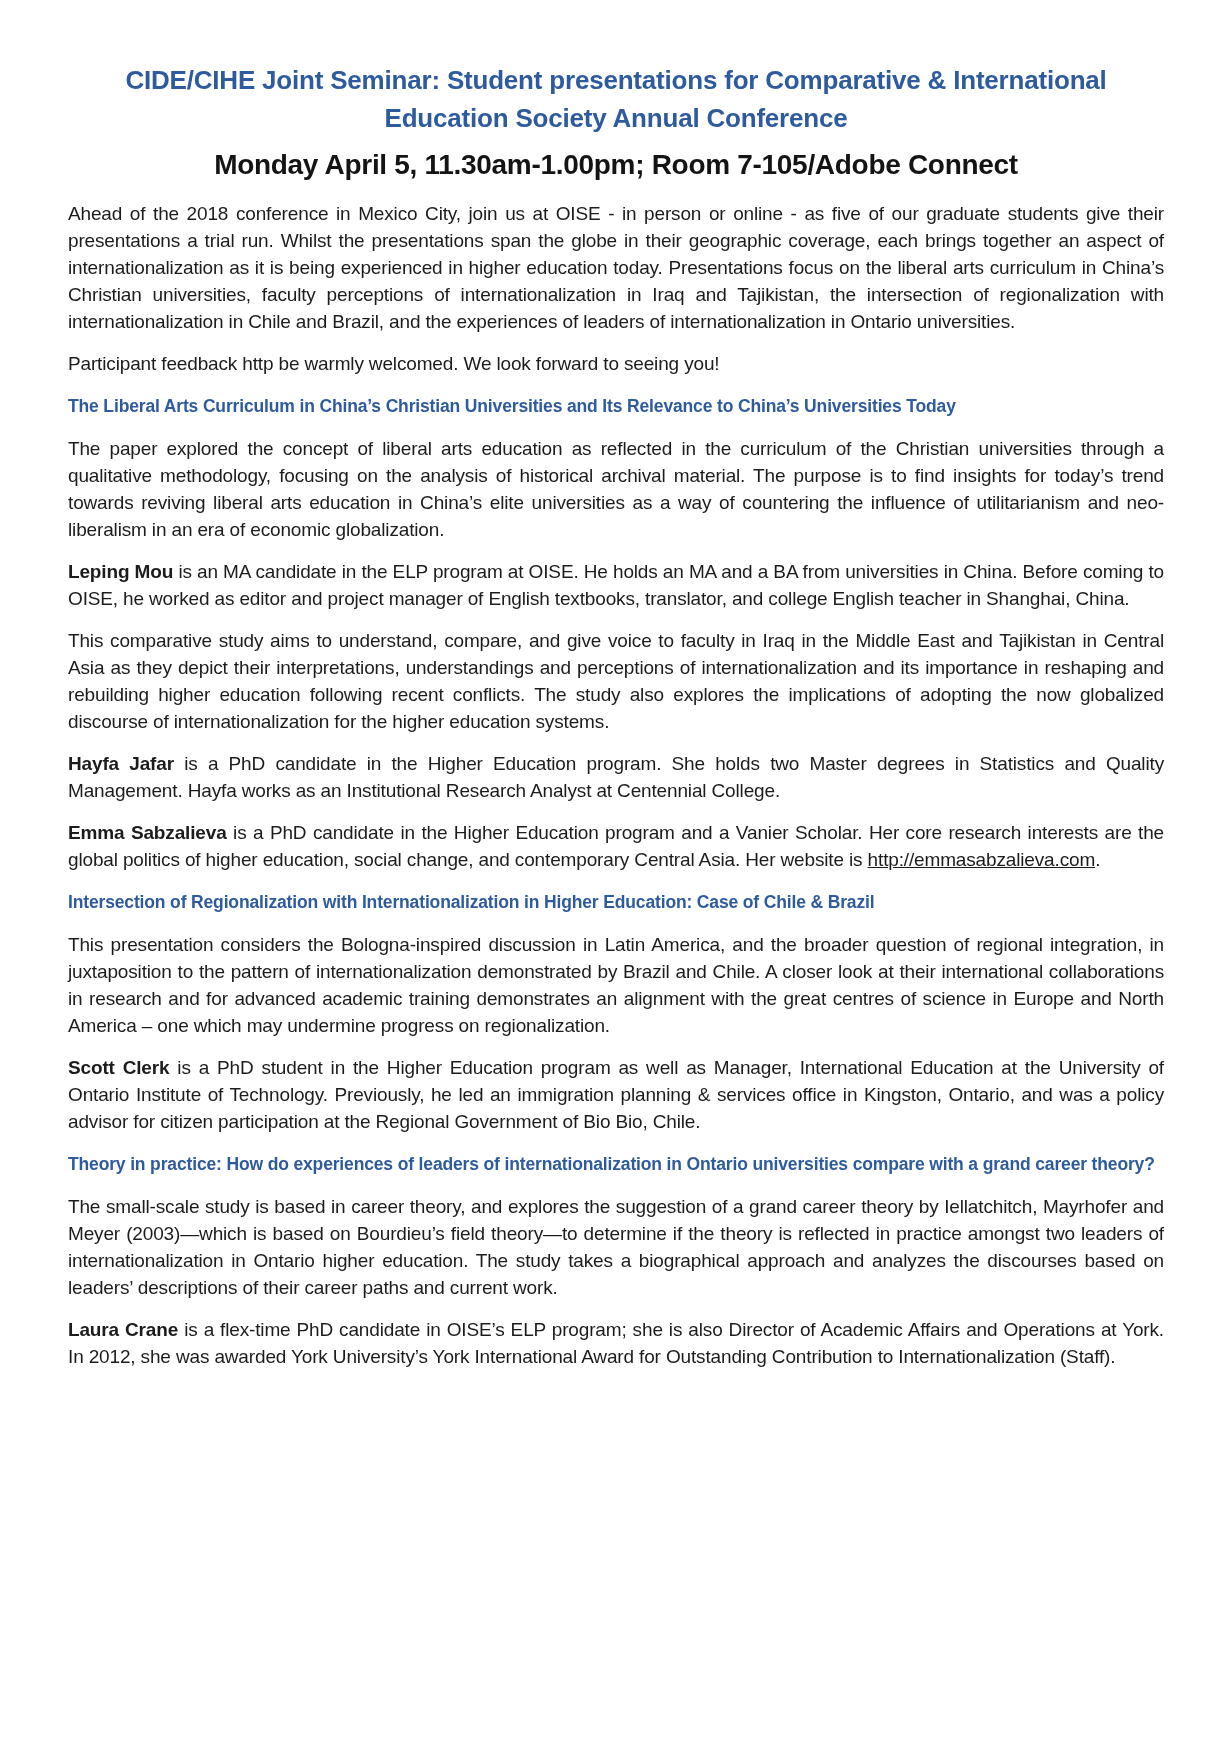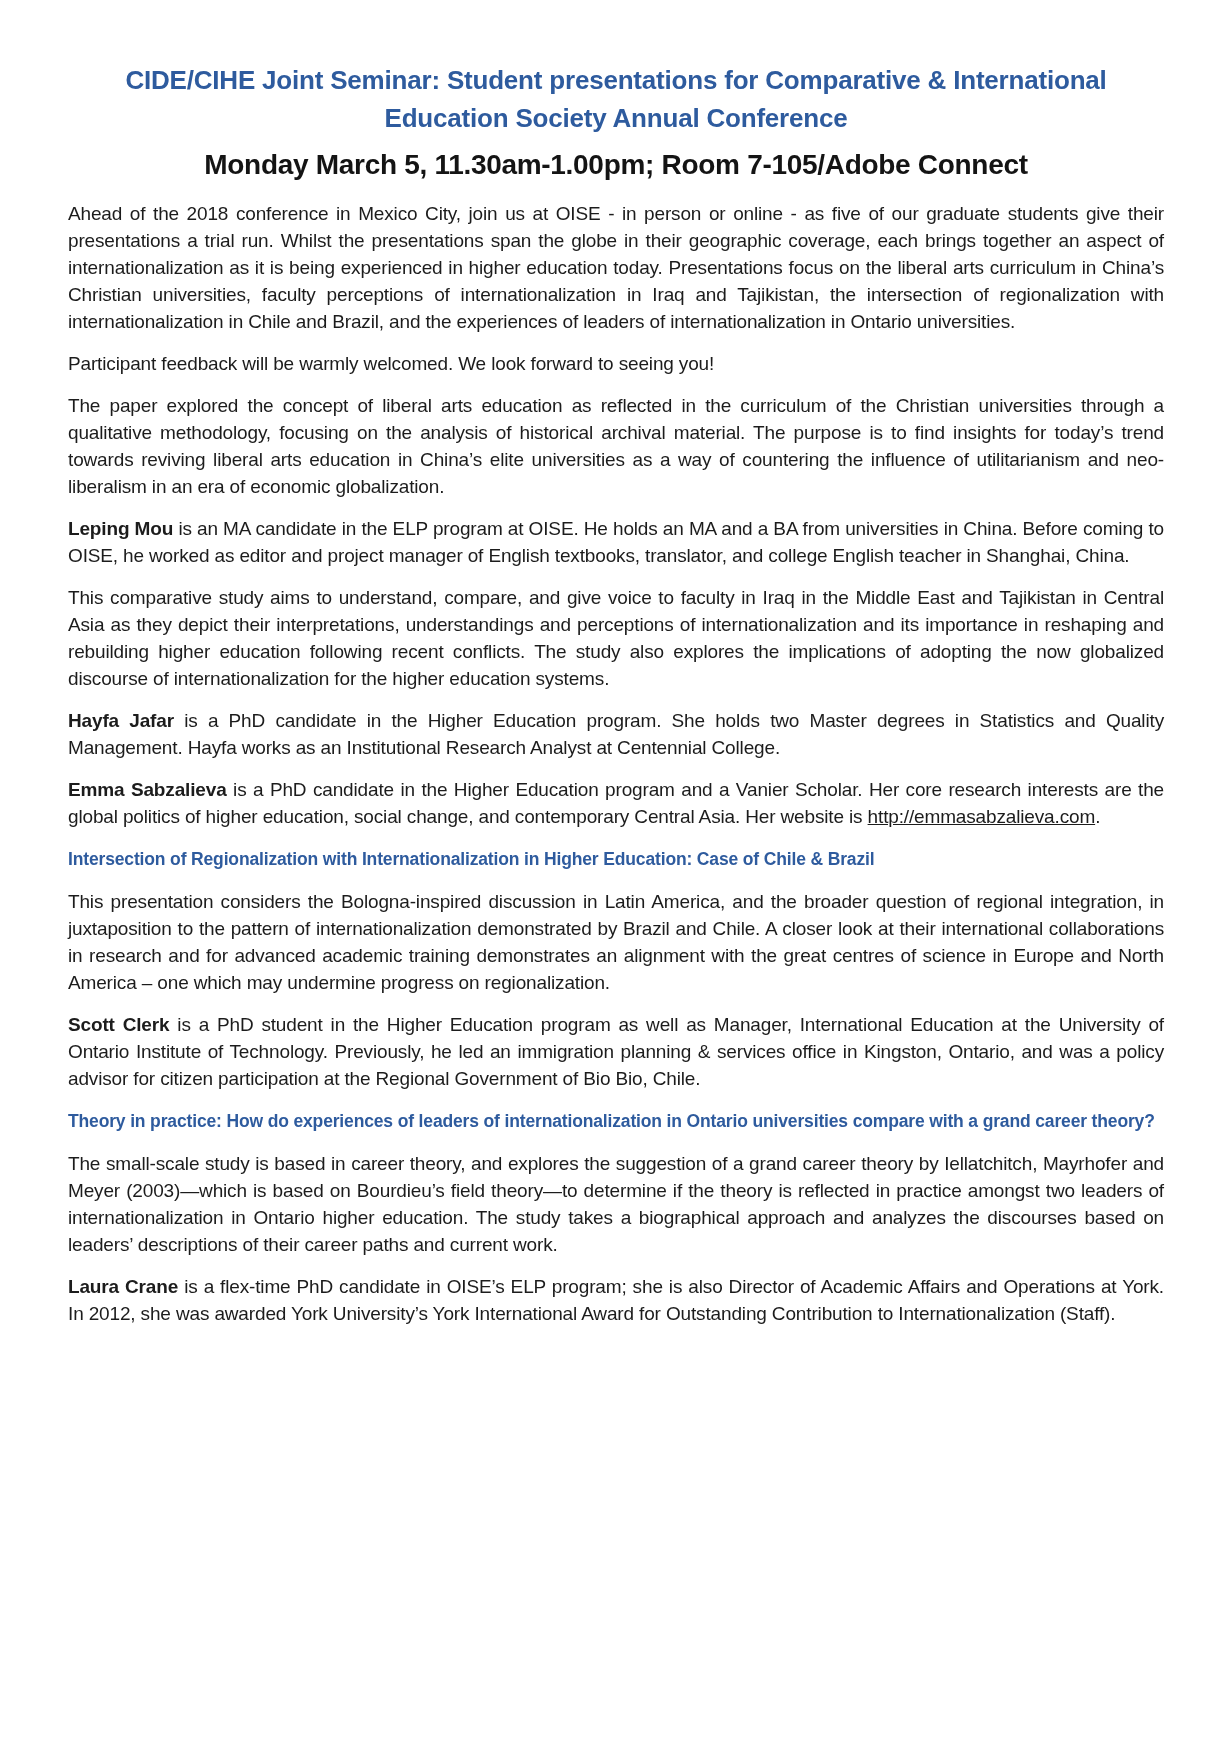--- a/index.html
+++ b/index.html
@@ -76,27 +76,28 @@
     cursor: pointer;
   }
 </style>
 </head>
 <body style="color: rgb(28, 28, 28);">
 
 <div class="page">
 
   <h1 class="doc-title">CIDE/CIHE Joint Seminar: Student presentations for Comparative &amp; International Education Society Annual Conference</h1>
 
-  <div class="doc-datetime">Monday March 5, 11.30am-1.00pm; Room 7-105/Adobe Connect</div>
+  <div class="doc-datetime">Monday April 5, 11.30am-1.00pm; Room 7-105/Adobe Connect</div>
 
   <p class="body-text">Ahead of the 2018 conference in Mexico City, join us at OISE - in person or online - as five of our graduate students give their presentations a trial run. Whilst the presentations span the globe in their geographic coverage, each brings together an aspect of internationalization as it is being experienced in higher education today. Presentations focus on the liberal arts curriculum in China’s Christian universities, faculty perceptions of internationalization in Iraq and Tajikistan, the intersection of regionalization with internationalization in Chile and Brazil, and the experiences of leaders of internationalization in Ontario universities.</p>
 
-  <p class="body-text no-justify">Participant feedback will be warmly welcomed. We look forward to seeing you!</p>
+  <p class="body-text no-justify">Participant feedback http be warmly welcomed. We look forward to seeing you!</p>
 
 
+  <h2 class="section-heading">The Liberal Arts Curriculum in China’s Christian Universities and Its Relevance to China’s Universities Today</h2>
   <p class="body-text">The paper explored the concept of liberal arts education as reflected in the curriculum of the Christian universities through a qualitative methodology, focusing on the analysis of historical archival material. The purpose is to find insights for today’s trend towards reviving liberal arts education in China’s elite universities as a way of countering the influence of utilitarianism and neo-liberalism in an era of economic globalization.</p>
   <p class="body-text"><span class="presenter-name">Leping Mou</span><span> is an MA candidate in the ELP program at OISE. He holds an MA and a BA from universities in China. Before coming to OISE, he worked as editor and project manager of English textbooks, translator, and college English teacher in Shanghai, China.</span></p>
 
   <p class="body-text">This comparative study aims to understand, compare, and give voice to faculty in Iraq in the Middle East and Tajikistan in Central Asia as they depict their interpretations, understandings and perceptions of internationalization and its importance in reshaping and rebuilding higher education following recent conflicts. The study also explores the implications of adopting the now globalized discourse of internationalization for the higher education systems.</p>
   <p class="body-text"><span class="presenter-name">Hayfa Jafar</span><span> is a PhD candidate in the Higher Education program. She holds two Master degrees in Statistics and Quality Management. Hayfa works as an Institutional Research Analyst at Centennial College.</span></p>
   <p class="body-text"><span class="presenter-name">Emma Sabzalieva</span><span> is a PhD candidate in the Higher Education program and a Vanier Scholar. Her core research interests are the global politics of higher education, social change, and contemporary Central Asia. Her website is </span><a class="website-link">http://emmasabzalieva.com</a><span>.</span></p>
 
   <h2 class="section-heading">Intersection of Regionalization with Internationalization in Higher Education: Case of Chile &amp; Brazil</h2>
   <p class="body-text">This presentation considers the Bologna-inspired discussion in Latin America, and the broader question of regional integration, in juxtaposition to the pattern of internationalization demonstrated by Brazil and Chile. A closer look at their international collaborations in research and for advanced academic training demonstrates an alignment with the great centres of science in Europe and North America – one which may undermine progress on regionalization.</p>
   <p class="body-text"><span class="presenter-name">Scott Clerk</span><span> is a PhD student in the Higher Education program as well as Manager, International Education at the University of Ontario Institute of Technology. Previously, he led an immigration planning &amp; services office in Kingston, Ontario, and was a policy advisor for citizen participation at the Regional Government of Bio Bio, Chile.</span></p>

